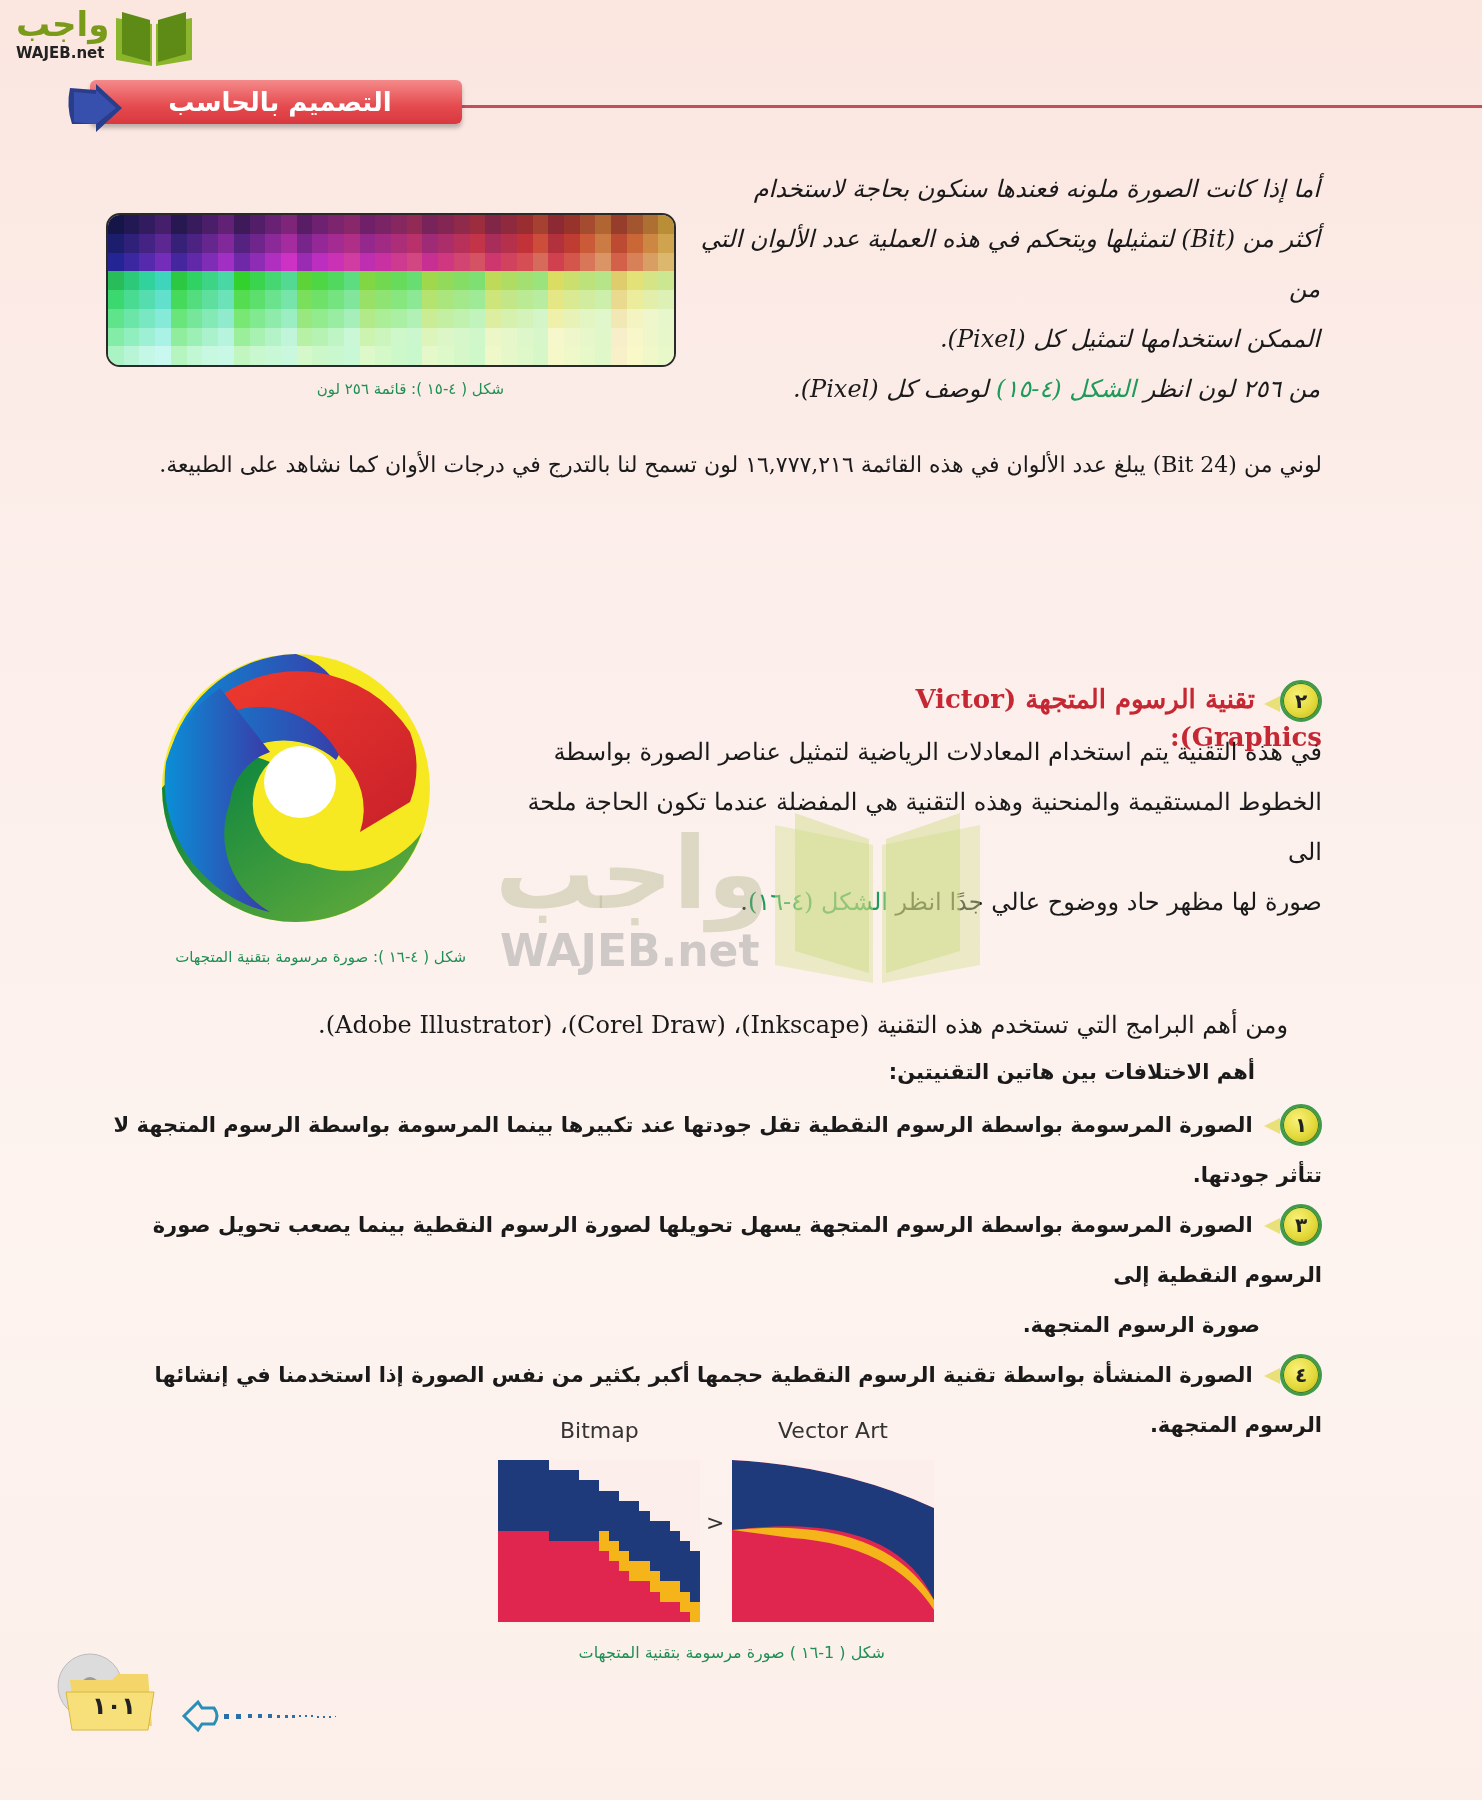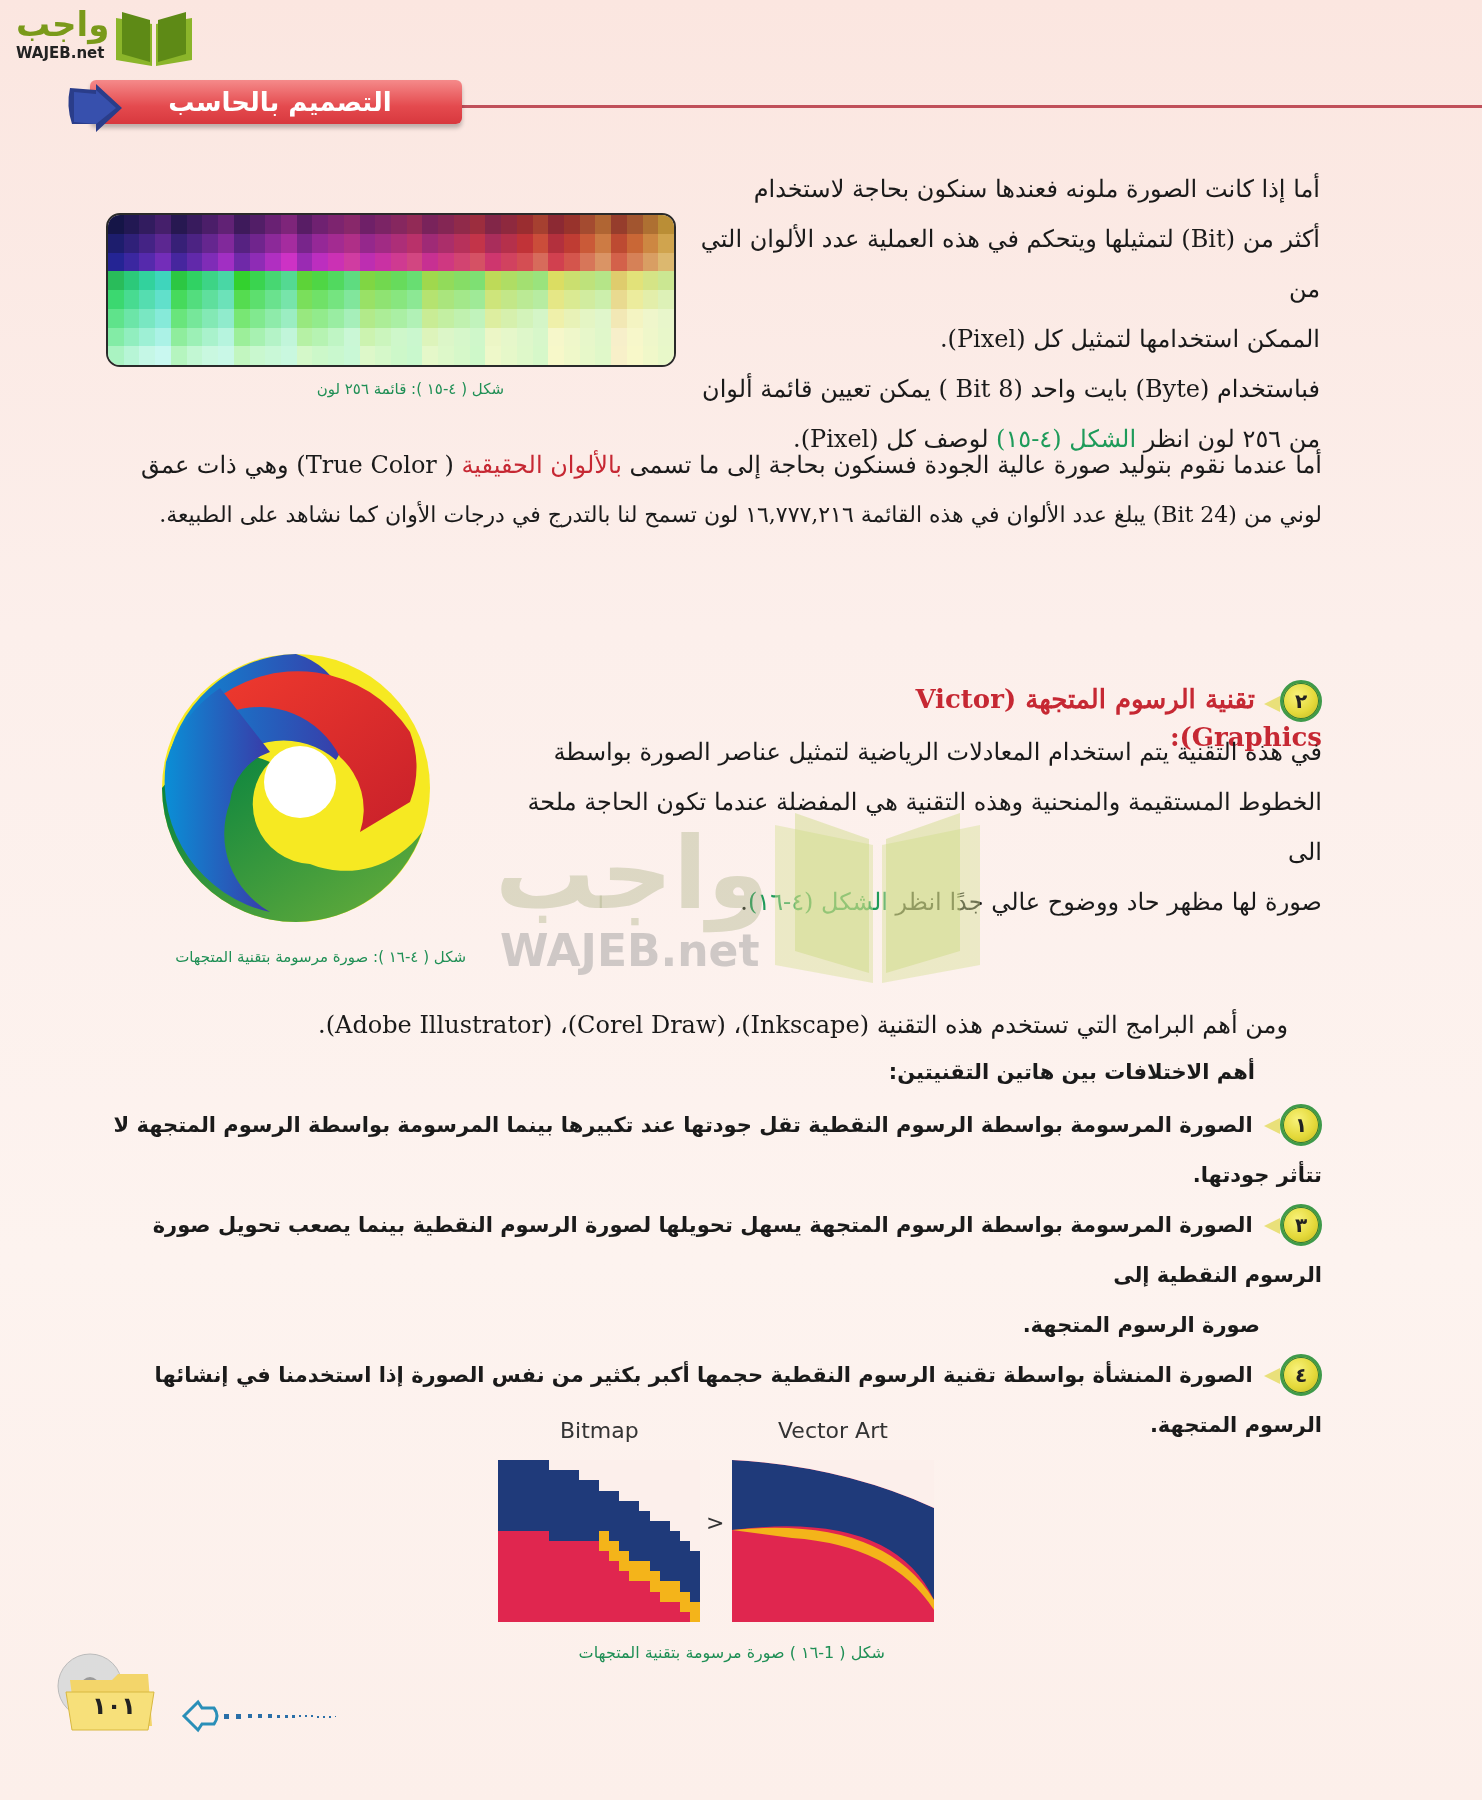--- a/index.html
+++ b/index.html
@@ -67,25 +67,24 @@
 </div>
 
 <div class="abs header-line"></div>
 <div class="abs header-bar"></div>
 <svg class="abs header-arrow" viewBox="0 0 58 52">
   <path d="M4 8 Q0 26 6 44 L30 44 L30 52 L56 28 L30 4 L30 10 Z" fill="#2a3d8a"></path>
   <path d="M8 12 L30 14 L30 10 L50 28 L30 44 L8 42 Z" fill="#3b55b5" opacity=".8"></path>
 </svg>
 <div class="abs header-title">التصميم بالحاسب</div>
 
-<div class="abs rtl p" style="left:690px; top:164px; width:630px;">
+<div class="abs rtl p" style="left:690px; top:164px; width:630px;font-style:italic;">
   <div>أما إذا كانت الصورة ملونه فعندها سنكون بحاجة لاستخدام</div>
   <div>أكثر من (Bit) لتمثيلها ويتحكم في هذه العملية عدد الألوان التي من</div>
   <div>الممكن استخدامها لتمثيل كل (Pixel).</div>
-  <div>فباستخدام (Byte) بايت واحد (8 Bit ) يمكن تعيين قائمة ألوان</div>
   <div>
     <span>من ٢٥٦ لون انظر </span><span class="green">الشكل (٤-١٥)</span><span> لوصف كل (Pixel).</span>
   </div>
 </div>
 
 <div class="abs palette" id="palette">
     <div style="background: rgb(21, 21, 71);"></div>
     <div style="background: rgb(34, 24, 83);"></div>
     <div style="background: rgb(50, 28, 95);"></div>
     <div style="background: rgb(69, 31, 107);"></div>
@@ -370,23 +369,20 @@
     <div style="background: rgb(231, 248, 201);"></div>
     <div style="background: rgb(224, 248, 201);"></div>
     <div style="background: rgb(248, 240, 201);"></div>
     <div style="background: rgb(248, 248, 201);"></div>
     <div style="background: rgb(240, 248, 201);"></div>
     <div style="background: rgb(232, 248, 201);"></div>
   </div>
 <div class="abs caption" style="left:200px; top:380px; width:304px; text-align:right;">شكل ( ٤-١٥ ): قائمة ٢٥٦ لون</div>
 
 <div class="abs rtl p" style="left:100px; top:440px; width:1222px;">
-  <div>
-    <span>أما عندما نقوم بتوليد صورة عالية الجودة فسنكون بحاجة إلى ما تسمى </span><span class="red">بالألوان الحقيقية</span><span> ( True Color) وهي ذات عمق</span>
-  </div>
   <div style="font-size:22px;">لوني من (24 Bit) يبلغ عدد الألوان في هذه القائمة ١٦,٧٧٧,٢١٦ لون تسمح لنا بالتدرج في درجات الأوان كما نشاهد على الطبيعة.</div>
 </div>
 
 <div class="abs rtl" style="left:760px; top:680px; width:562px;">
   <span class="num-badge">٢</span><span class="badge-tail"></span>
   <span class="sec-heading">تقنية الرسوم المتجهة (Victor Graphics):</span>
 </div>
 
 <div class="abs rtl p" style="left:510px; top:727px; width:812px;">
   <div>في هذه التقنية يتم استخدام المعادلات الرياضية لتمثيل عناصر الصورة بواسطة</div>

